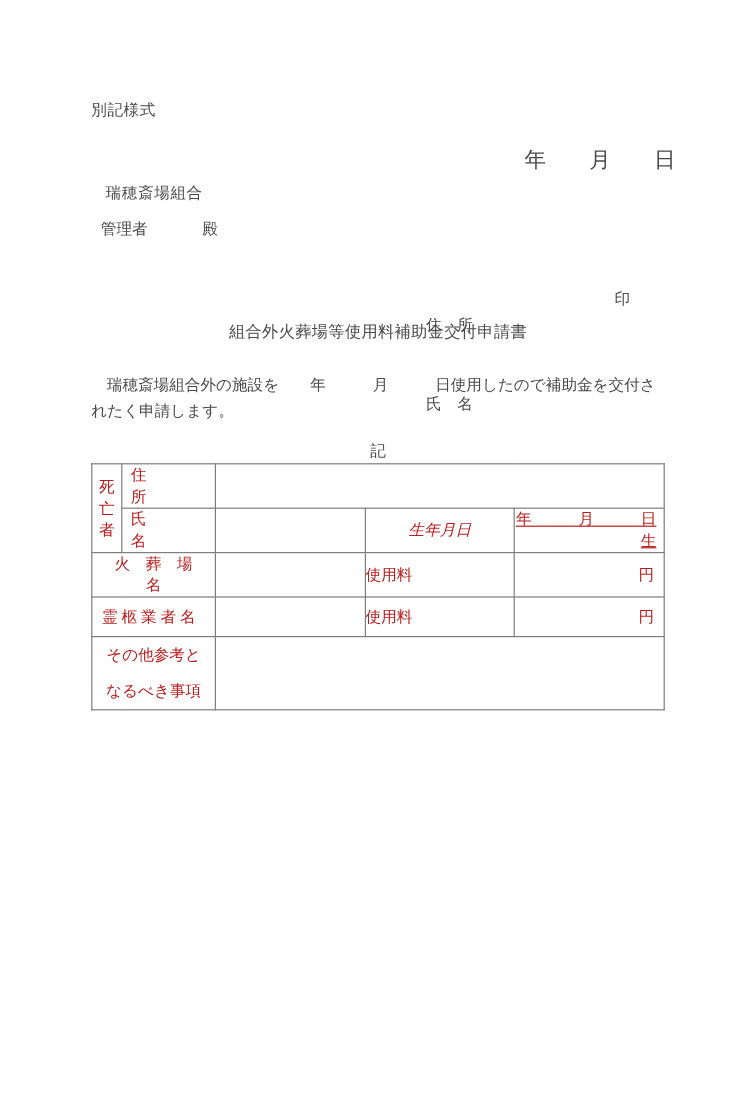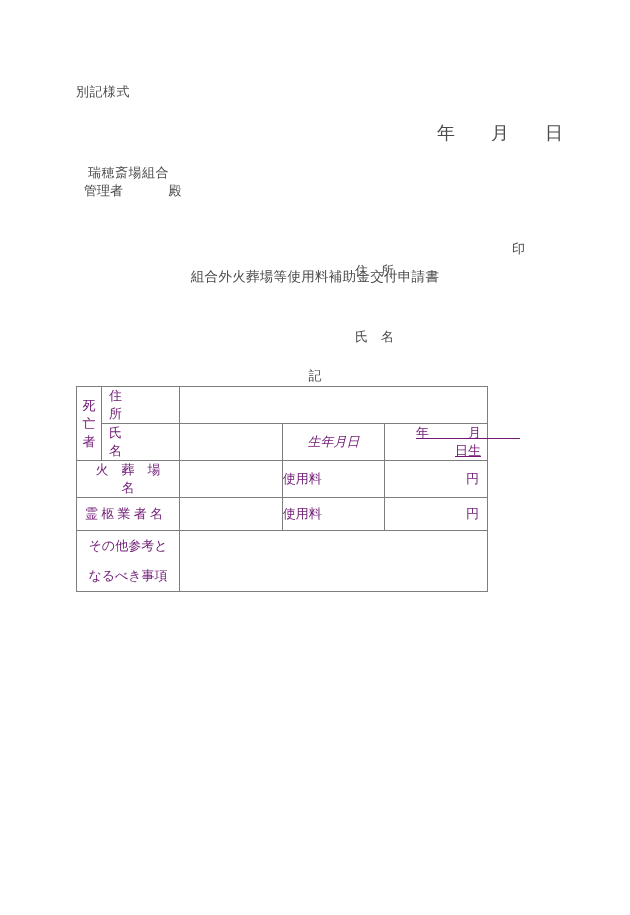--- a/index.html
+++ b/index.html
@@ -29,21 +29,21 @@
   .form-code {
     left: 76px; top: 83px;
     font-size: 13px;
     letter-spacing: 0.5px;
   }
   .date-line {
     left: 437px; top: 121px;
     font-size: 18px;
   }
   .org-name {
-    left: 88px; top: 164px;
+    left: 88px; top: 152px;
     font-size: 13px;
     letter-spacing: 0.5px;
   }
   .org-role {
     left: 84px; top: 182px;
     font-size: 13px;
   }
 
   
   .applicant {
@@ -80,25 +80,25 @@
     left: 0; top: 367px;
     width: 630px;
     text-align: center;
     font-size: 13px;
   }
 
   
   .form-table {
     position: absolute;
     left: 76px; top: 386px;
-    width: 412px;
+    width: 478px;
     border-collapse: collapse;
     table-layout: fixed;
     font-size: 13px;
-    color: #701a75;
+    color: #b91c1c;
   }
   .form-table td {
     border: 1px solid #7d7d7d;
     padding: 0;
     vertical-align: middle;
     height: 32px;
   }
   .c-vert   { width: 24px;  text-align: center; }
   .c-label  { width: 77px;  }
   .c-label2 { width: 101px; text-align: center; }
@@ -155,20 +155,21 @@
   <div class="abs org-role">管理者              殿</div>
 
   <div class="abs applicant">
     <div>住　所</div>
     <div>氏　名</div>
     <span class="seal">印</span>
   </div>
 
   <div class="abs doc-title">組合外火葬場等使用料補助金交付申請書</div>
 
+  <div class="abs body-para">瑞穂斎場組合外の施設を　　年　　　月　　　日使用したので補助金を交付されたく申請します。</div>
 
   <div class="abs ki-marker">記</div>
 
   <table class="form-table">
     <tbody>
       <tr>
         <td class="c-vert" rowspan="2">
           <div class="vert-label">死亡者</div>
         </td>
         <td class="c-label">

